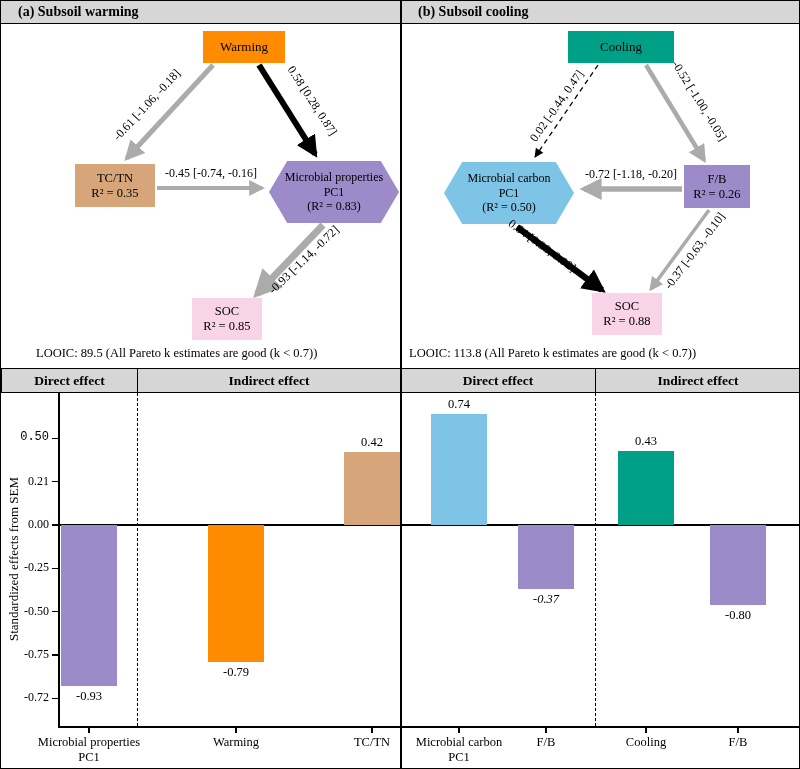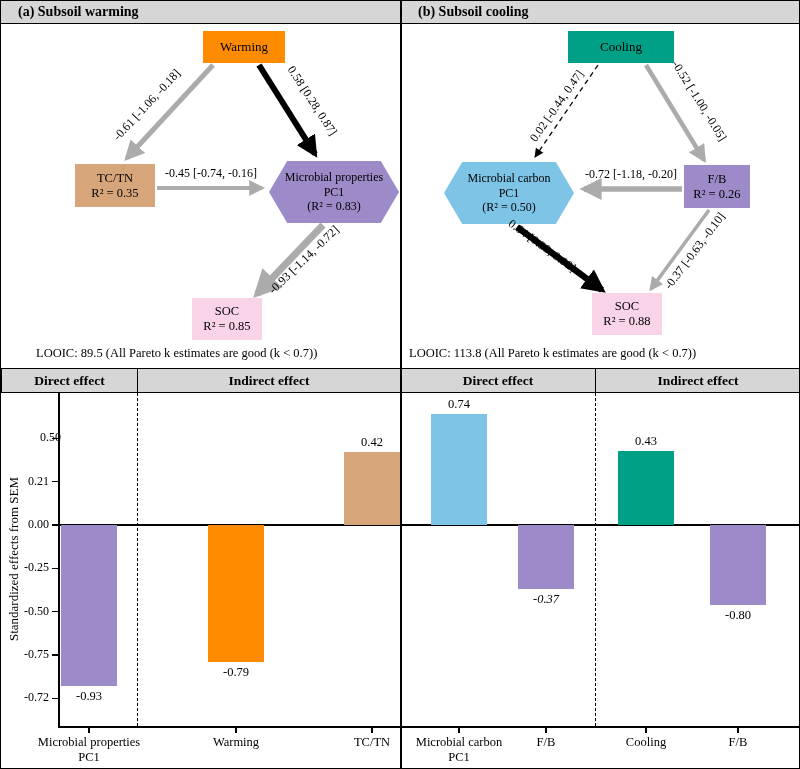--- a/index.html
+++ b/index.html
@@ -112,21 +112,21 @@
   <div class="axis-line" style="left:57px;top:725px;width:743px;height:1.5px;"></div>
   <div class="axis-line" style="left:57px;top:523.3px;width:743px;height:1.3px;"></div>
   <div class="dashed-sep" style="left:136px;top:392px;height:333px;"></div>
   <div class="dashed-sep" style="left:594px;top:392px;height:333px;"></div>
   <div class="y-title" style="left:13px;top:558px;">Standardized effects from SEM</div>
 
   <div class="axis-line" style="left:399.25px;top:0;width:1.5px;height:769px;"></div>
 
   <div id="chart-layer" style="position:absolute;left:0;top:0;width:800px;height:769px;">
       <div class="axis-line" style="left: 51px; top: 436.6px; width: 6px; height: 1.5px;"></div>
-      <div class="tick-label" style="left: 26px; top: 429.4px; width: 34px;">0.50</div>
+      <div class="tick-label" style="left: 14px; top: 429.4px; width: 34px; font-family: Liberation Mono, monospace;">0.50</div>
       <div class="axis-line" style="left: 51px; top: 479.9px; width: 6px; height: 1.5px;"></div>
       <div class="tick-label" style="left: 14px; top: 472.7px; width: 34px;">0.21</div>
       <div class="axis-line" style="left: 51px; top: 523.3px; width: 6px; height: 1.5px;"></div>
       <div class="tick-label" style="left: 14px; top: 516px; width: 34px;">0.00</div>
       <div class="axis-line" style="left: 51px; top: 566.6px; width: 6px; height: 1.5px;"></div>
       <div class="tick-label" style="left: 14px; top: 559.3px; width: 34px;">-0.25</div>
       <div class="axis-line" style="left: 51px; top: 609.9px; width: 6px; height: 1.5px;"></div>
       <div class="tick-label" style="left: 14px; top: 602.6px; width: 34px;">-0.50</div>
       <div class="axis-line" style="left: 51px; top: 653.2px; width: 6px; height: 1.5px;"></div>
       <div class="tick-label" style="left: 14px; top: 646px; width: 34px;">-0.75</div>

